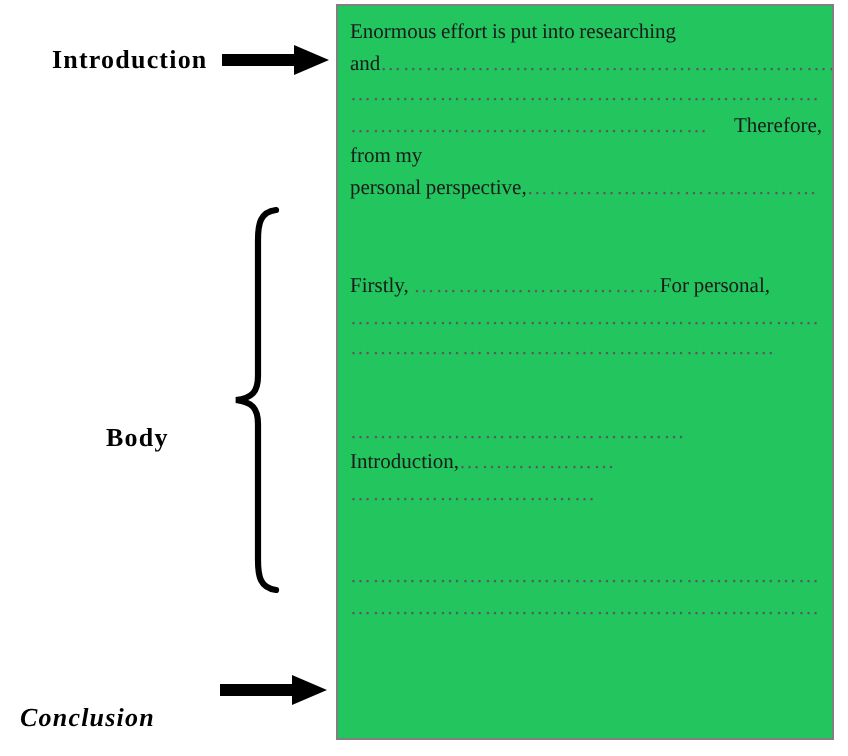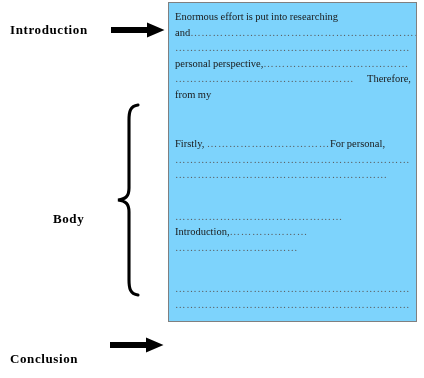--- a/index.html
+++ b/index.html
@@ -18,23 +18,23 @@
   
   .label {
     position: absolute;
     font-family: "Liberation Serif", "DejaVu Serif", serif;
     font-weight: bold;
     font-size: 13px;
     letter-spacing: 0.6px;
     color: #000000;
     white-space: nowrap;
   }
-  #label-introduction { left: 10px;  top: 22px; text-align: center; }
+  #label-introduction { left: 26px;  top: 22px; text-align: center; }
   #label-body         { left: 53px;  top: 211px; }
-  #label-conclusion   { left: 10px;  top: 351px; }
+  #label-conclusion   { left: 10px;  top: 351px; font-style: italic; }
 
   
   .arrow {
     position: absolute;
     width: 54px;
     height: 16px;
   }
   #arrow-introduction { left: 111px; top: 22px; }
   #arrow-conclusion   { left: 110px; top: 337px; }
   .arrow svg { display: block; }
@@ -48,24 +48,24 @@
     height: 194px;
   }
   #brace-body svg { display: block; }
 
   
   #essay-box {
     position: absolute;
     left: 168px;
     top: 2px;
     width: 249px;
-    height: 320px;
+    height: 368px;
     border: 1px solid #808080;
     box-sizing: border-box;
-    background: #7dd3fc;
+    background: #22c55e;
     overflow: hidden;
   }
   #essay-box-inner {
     position: absolute;
     left: 0; top: 0; right: 0; bottom: 0;
     padding: 6px 5px 0 6px;
     box-sizing: border-box;
   }
 
   .para {
@@ -120,22 +120,22 @@
   </svg>
 </div>
 
 <div id="essay-box">
   <div id="essay-box-inner">
 
     <div>
       <div class="para">Enormous effort is put into researching</div>
       <div class="para"><span>and</span><span class="dots">…………………………………………………………</span></div>
       <div class="blank-line">……………………………………………………………………</div>
+      <div class="para"><span class="dots">…………………………………………</span><span> Therefore, from my</span></div>
       <div class="para"><span>personal perspective,</span><span class="dots">…………………………………</span></div>
-      <div class="para"><span class="dots">…………………………………………</span><span> Therefore, from my</span></div>
     </div>
 
     <div class="gap-xl"></div>
 
     <div>
       <div class="para"><span>Firstly, </span><span class="dots">……………………………</span><span>For personal,</span></div>
       <div class="blank-line">…………………………………………………………………………</div>
       <div class="blank-line">…………………………………………………</div>
     </div>
 

